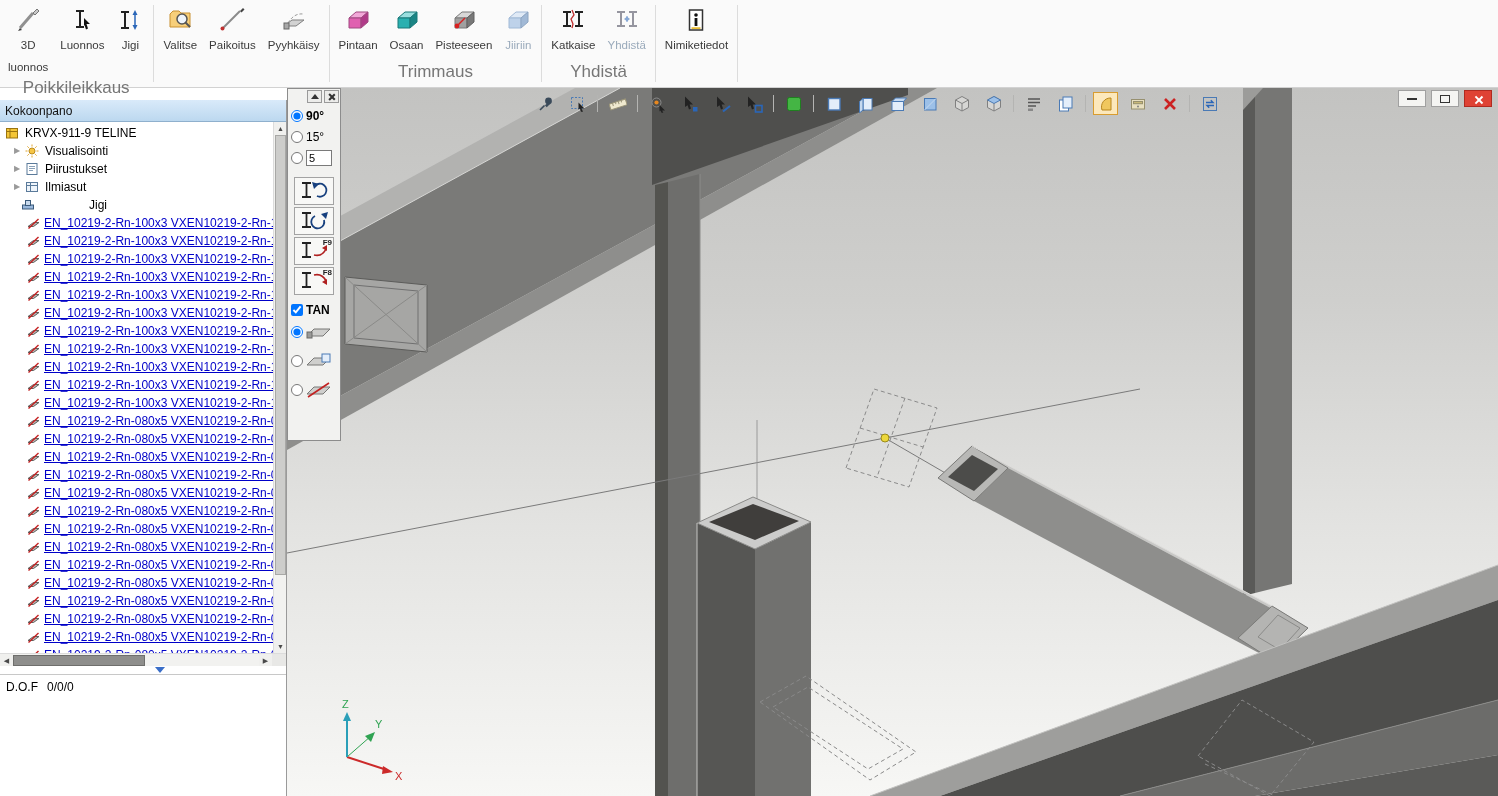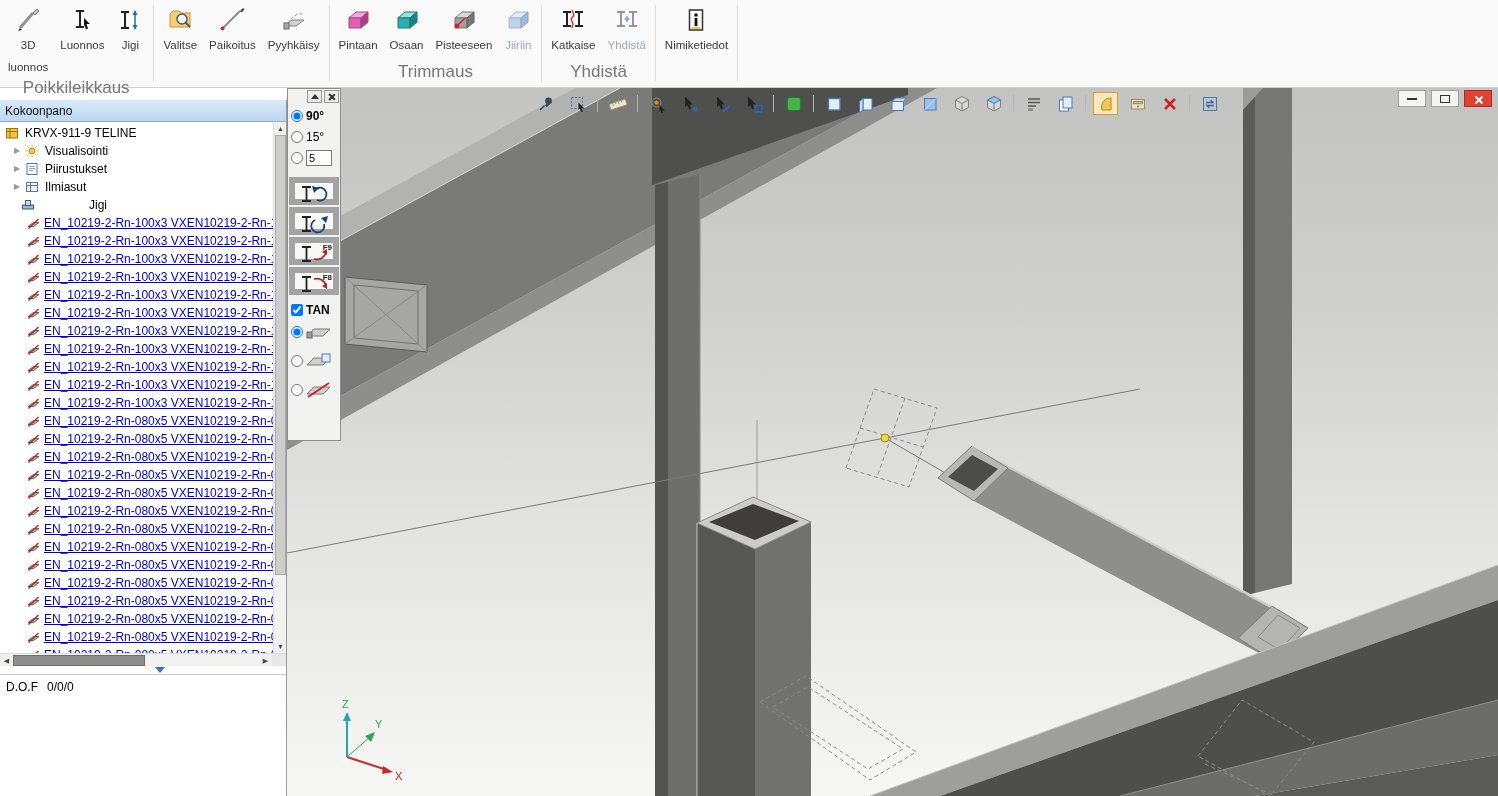--- a/index.html
+++ b/index.html
@@ -73,22 +73,22 @@
              display:flex; align-items:center; justify-content:center; }
   .tri-up { width:0; height:0; border-left:4px solid transparent; border-right:4px solid transparent; border-bottom:5px solid #333; }
   .x-glyph { position:relative; width:8px; height:8px; }
   .x-glyph::before,.x-glyph::after { content:""; position:absolute; left:3.5px; top:0; width:1.6px; height:8px; background:#333; }
   .x-glyph::before { transform:rotate(45deg);} .x-glyph::after { transform:rotate(-45deg);}
   .tp-radio { display:flex; align-items:center; height:21px; gap:2px; font-size:12px; color:#000; }
   .tp-radio input[type=radio], .tp-radio-icon input[type=radio] { width:12px; height:12px; margin:0 1px 0 2px; }
   .tp-radio.sel span { font-weight:bold; }
   .tp-input { width:26px; height:16px; border:1px solid #7a7a7a; font-size:11px; padding:0 2px;
               font-family:"Liberation Sans",sans-serif; }
-  .tp-btn { display:block; width:50px; height:28px; margin:2px auto 0 auto; background:#f8f8f6;
-            border:6px solid #a3a3a3; position:relative; padding:0; }
+  .tp-btn { display:block; width:40px; height:28px; margin:2px auto 0 auto; background:#f8f8f6;
+            border:1px solid #a3a3a3; position:relative; padding:0; }
   .tp-btn:first-of-type { margin-top:9px; }
   .fkey { position:absolute; top:0px; right:1px; font-size:8px; font-weight:bold; color:#222; }
   .tp-check { display:flex; align-items:center; gap:3px; margin-top:8px; font-size:12px; font-weight:bold; padding-left:2px; }
   .tp-check input { width:12px; height:12px; margin:0; }
   .tp-radio-icon { display:flex; align-items:center; height:29px; gap:1px; }
 
   
   .vp-toolbar { position:absolute; top:4px; left:246px; display:flex; align-items:center; gap:7px; z-index:5; }
   .vt-btn { width:25px; height:23px; display:flex; align-items:center; justify-content:center;
             border:1px solid transparent; background:transparent; padding:0; }

